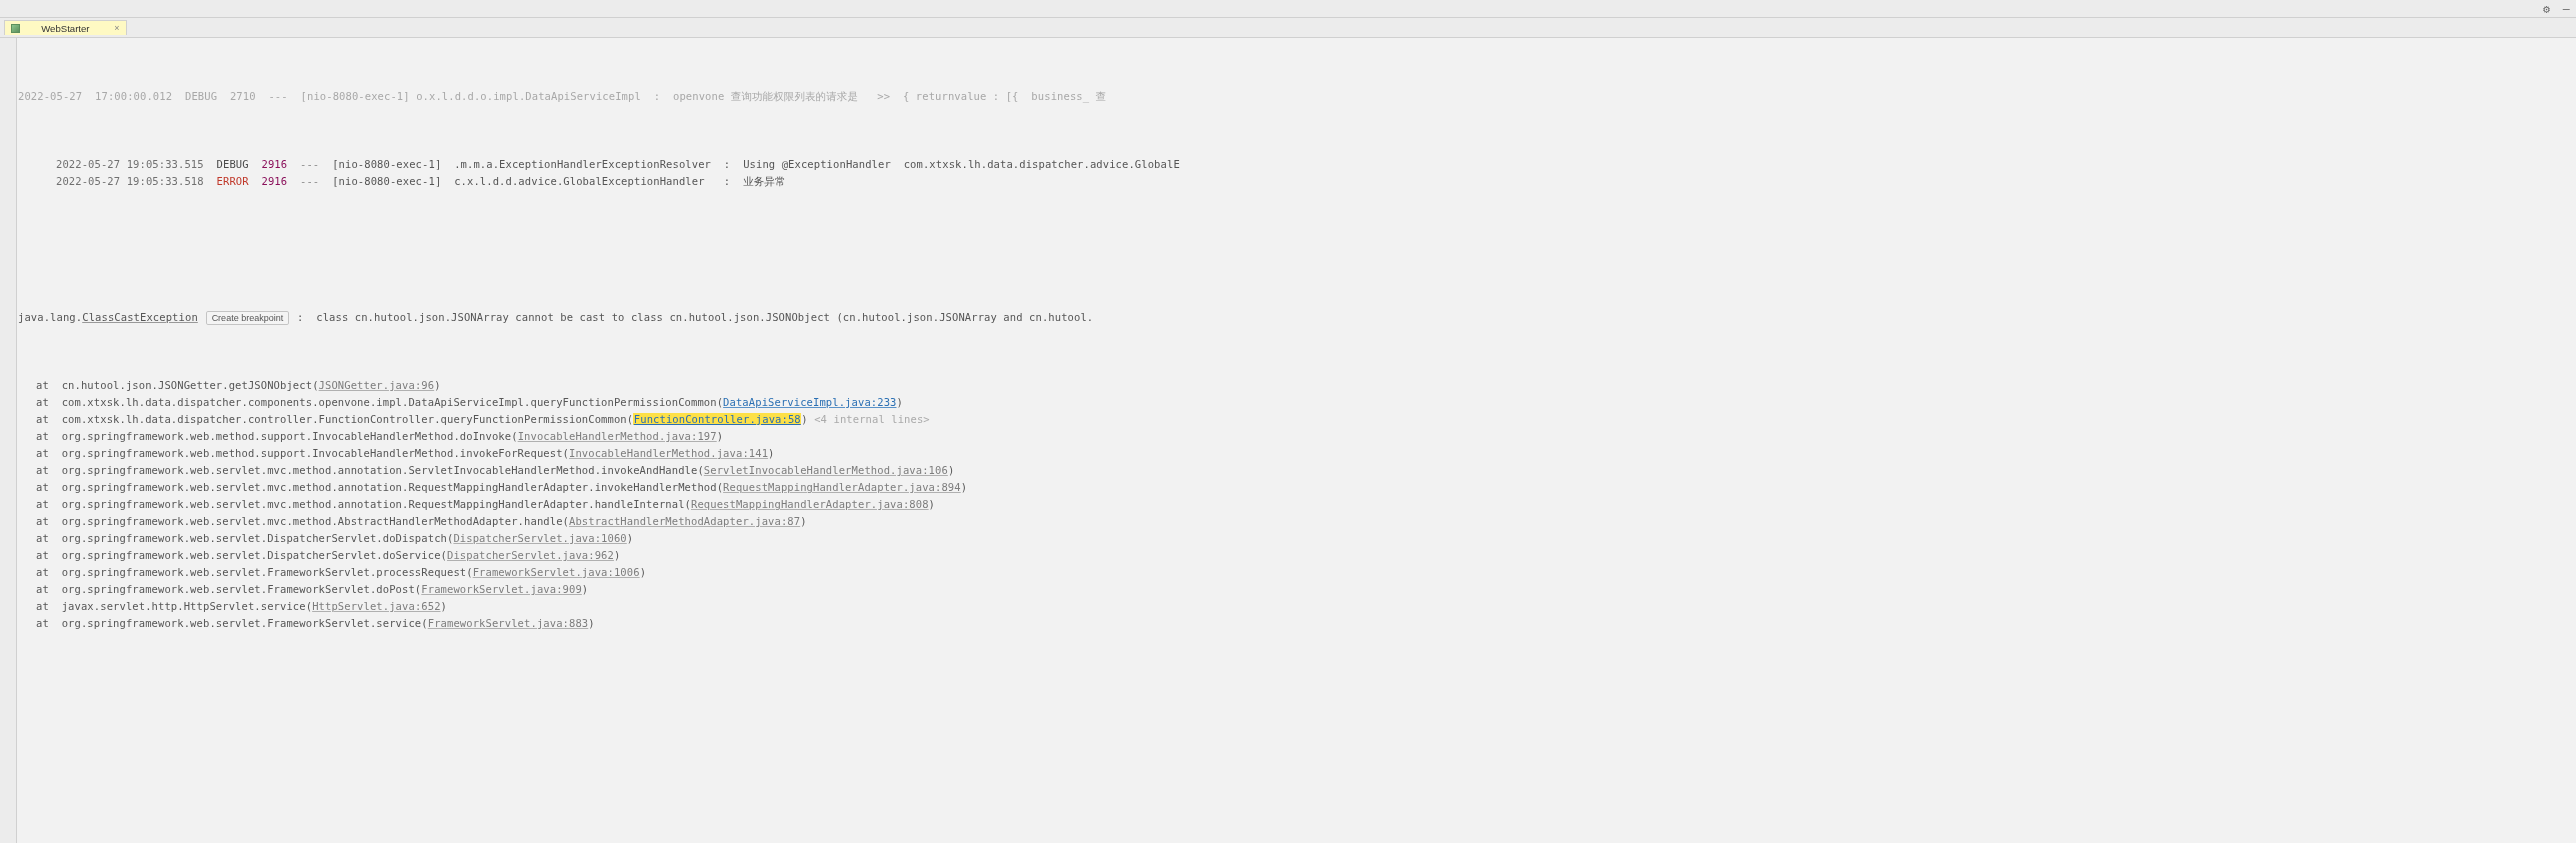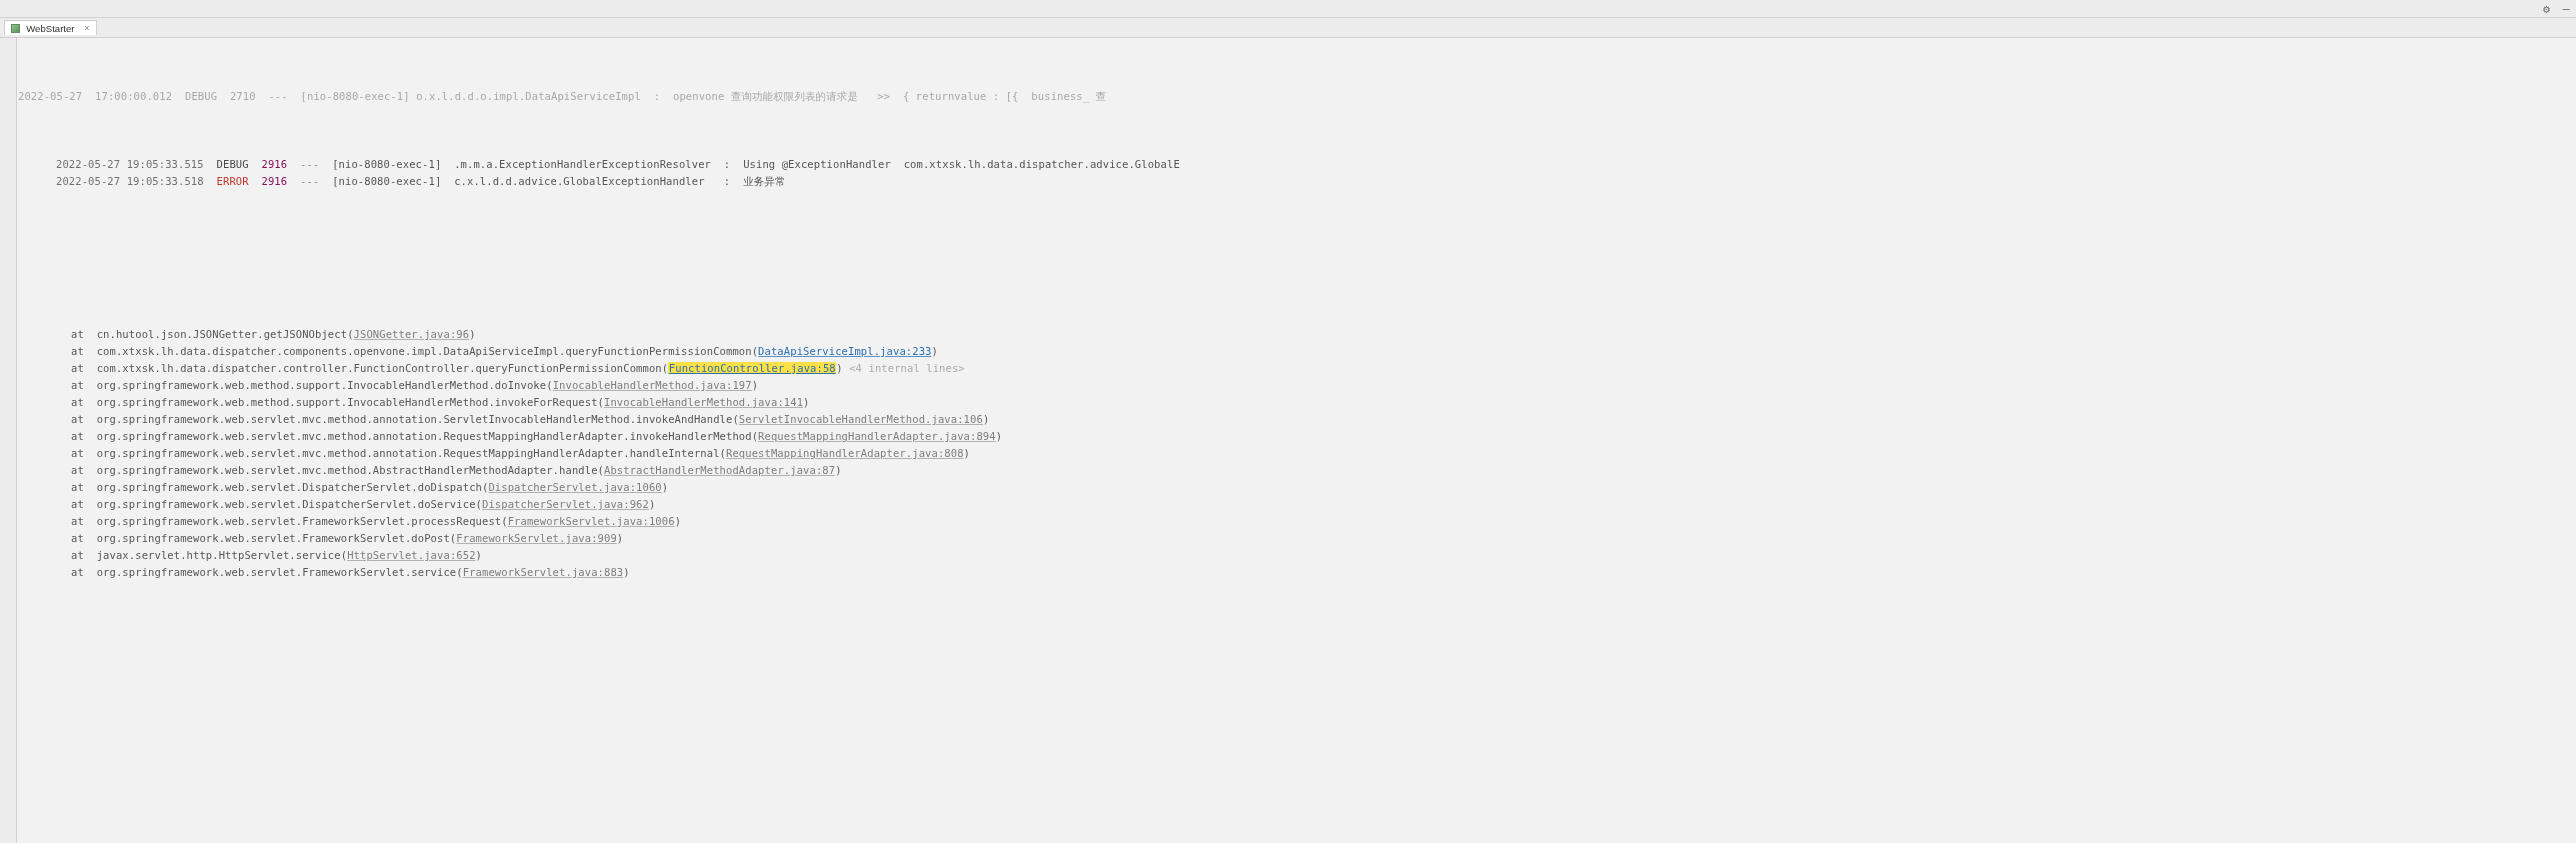--- a/index.html
+++ b/index.html
@@ -27,23 +27,23 @@
       display: flex;
       align-items: center;
       height: 20.4px;
       background: #ececec;
       border-bottom: 0.6px solid #d0d0d0;
       padding-left: 3.8px;
     }
     .tab {
       display: flex;
       align-items: center;
-      gap: 6px;
+      gap: 21px;
       padding: 1.3px 6.4px;
-      background: #ffffff;
+      background: #fef9c3;
       border: 0.6px solid #d0d0d0;
       border-bottom: none;
       font-family: "Segoe UI", sans-serif;
       font-size: 9.6px;
       color: #333;
     }
     .tab-icon {
       width: 9px; height: 9px;
       border: 0.6px solid #5c8f5c;
       background: linear-gradient(135deg, #8ec78e 0%, #5c8f5c 100%);
@@ -71,21 +71,21 @@
     }
     .log-line { white-space: pre; }
     .lvl-DEBUG { color: #4a4a4a; }
     .lvl-ERROR { color: #c0392b; font-weight: 500; }
     .lvl-muted { color: #a8a8a8; }
     .ts { color: #707070; padding-left: 38px; }
     .pid { color: #8a0f5a; }
     .dashes { color: #8a8a8a; }
     .thread, .logger, .msg { color: #555; }
     .indent { display: inline-block; width: 18px; }
-    .stack-line { color: #565656; margin-left: 35px; }
+    .stack-line { color: #565656; }
     .exc-name { text-decoration: underline; text-decoration-color: #999; color: #555; }
     .breakpoint-btn {
       background: #f4f4f4;
       border: 0.6px solid #c4c4c4;
       border-radius: 1.9px;
       padding: 0.6px 5.1px;
       font-family: "Segoe UI", sans-serif;
       font-size: 9px;
       color: #555;
       cursor: pointer;
@@ -134,16 +134,17 @@
 
 <div class="gutter"></div>
 
 <div class="console">
   <div class="log-line lvl-muted">2022-05-27  17:00:00.012  DEBUG  2710  ---  [nio-8080-exec-1] o.x.l.d.d.o.impl.DataApiServiceImpl  :  openvone 查询功能权限列表的请求是   &gt;&gt;  { returnvalue : [{  business_ 查</div>
 
   <div id="log-lines"><div class="log-line"><span class="ts">2022-05-27 19:05:33.515</span>  <span class="lvl-DEBUG">DEBUG</span>  <span class="pid">2916</span>  <span class="dashes">---</span>  <span class="thread">[nio-8080-exec-1]</span>  <span class="logger">.m.m.a.ExceptionHandlerExceptionResolver</span>  :  <span class="msg">Using @ExceptionHandler  com.xtxsk.lh.data.dispatcher.advice.GlobalE</span></div><div class="log-line"><span class="ts">2022-05-27 19:05:33.518</span>  <span class="lvl-ERROR">ERROR</span>  <span class="pid">2916</span>  <span class="dashes">---</span>  <span class="thread">[nio-8080-exec-1]</span>  <span class="logger">c.x.l.d.d.advice.GlobalExceptionHandler </span>  :  <span class="cn">业务异常</span></div></div>
 
   <div class="log-line">&nbsp;</div>
 
+  <div class="log-line"><span>java.lang.</span><span class="exc-name">ClassCastException</span> <button class="breakpoint-btn">Create breakpoint</button><span> :  class cn.hutool.json.JSONArray cannot be cast to class cn.hutool.json.JSONObject (cn.hutool.json.JSONArray and cn.hutool.</span></div>
 
   <div id="stack-lines"><div class="log-line stack-line"><span class="indent"></span><span>at  cn.hutool.json.JSONGetter.getJSONObject(</span><span class="src-link">JSONGetter.java:96</span>)</div><div class="log-line stack-line"><span class="indent"></span><span>at  com.xtxsk.lh.data.dispatcher.components.openvone.impl.DataApiServiceImpl.queryFunctionPermissionCommon(</span><span class="src-link-blue">DataApiServiceImpl.java:233</span>)</div><div class="log-line stack-line"><span class="indent"></span><span>at  com.xtxsk.lh.data.dispatcher.controller.FunctionController.queryFunctionPermissionCommon(</span><span class="src-link-hot">FunctionController.java:58</span>) <span class="collapsed-frames">&lt;4 internal lines&gt;</span></div><div class="log-line stack-line"><span class="indent"></span><span>at  org.springframework.web.method.support.InvocableHandlerMethod.doInvoke(</span><span class="src-link">InvocableHandlerMethod.java:197</span>)</div><div class="log-line stack-line"><span class="indent"></span><span>at  org.springframework.web.method.support.InvocableHandlerMethod.invokeForRequest(</span><span class="src-link">InvocableHandlerMethod.java:141</span>)</div><div class="log-line stack-line"><span class="indent"></span><span>at  org.springframework.web.servlet.mvc.method.annotation.ServletInvocableHandlerMethod.invokeAndHandle(</span><span class="src-link">ServletInvocableHandlerMethod.java:106</span>)</div><div class="log-line stack-line"><span class="indent"></span><span>at  org.springframework.web.servlet.mvc.method.annotation.RequestMappingHandlerAdapter.invokeHandlerMethod(</span><span class="src-link">RequestMappingHandlerAdapter.java:894</span>)</div><div class="log-line stack-line"><span class="indent"></span><span>at  org.springframework.web.servlet.mvc.method.annotation.RequestMappingHandlerAdapter.handleInternal(</span><span class="src-link">RequestMappingHandlerAdapter.java:808</span>)</div><div class="log-line stack-line"><span class="indent"></span><span>at  org.springframework.web.servlet.mvc.method.AbstractHandlerMethodAdapter.handle(</span><span class="src-link">AbstractHandlerMethodAdapter.java:87</span>)</div><div class="log-line stack-line"><span class="indent"></span><span>at  org.springframework.web.servlet.DispatcherServlet.doDispatch(</span><span class="src-link">DispatcherServlet.java:1060</span>)</div><div class="log-line stack-line"><span class="indent"></span><span>at  org.springframework.web.servlet.DispatcherServlet.doService(</span><span class="src-link">DispatcherServlet.java:962</span>)</div><div class="log-line stack-line"><span class="indent"></span><span>at  org.springframework.web.servlet.FrameworkServlet.processRequest(</span><span class="src-link">FrameworkServlet.java:1006</span>)</div><div class="log-line stack-line"><span class="indent"></span><span>at  org.springframework.web.servlet.FrameworkServlet.doPost(</span><span class="src-link">FrameworkServlet.java:909</span>)</div><div class="log-line stack-line"><span class="indent"></span><span>at  javax.servlet.http.HttpServlet.service(</span><span class="src-link">HttpServlet.java:652</span>)</div><div class="log-line stack-line"><span class="indent"></span><span>at  org.springframework.web.servlet.FrameworkServlet.service(</span><span class="src-link">FrameworkServlet.java:883</span>)</div></div>
 </div>
 
 
 </body></html>

